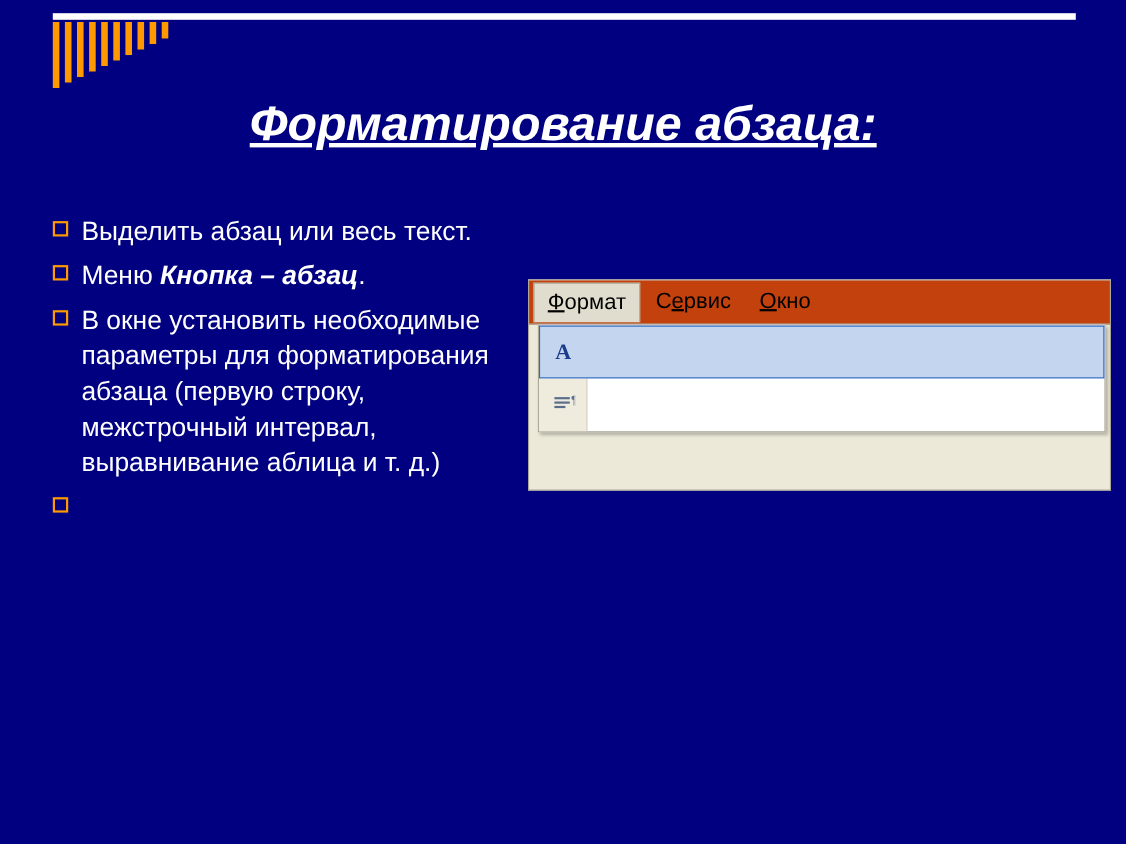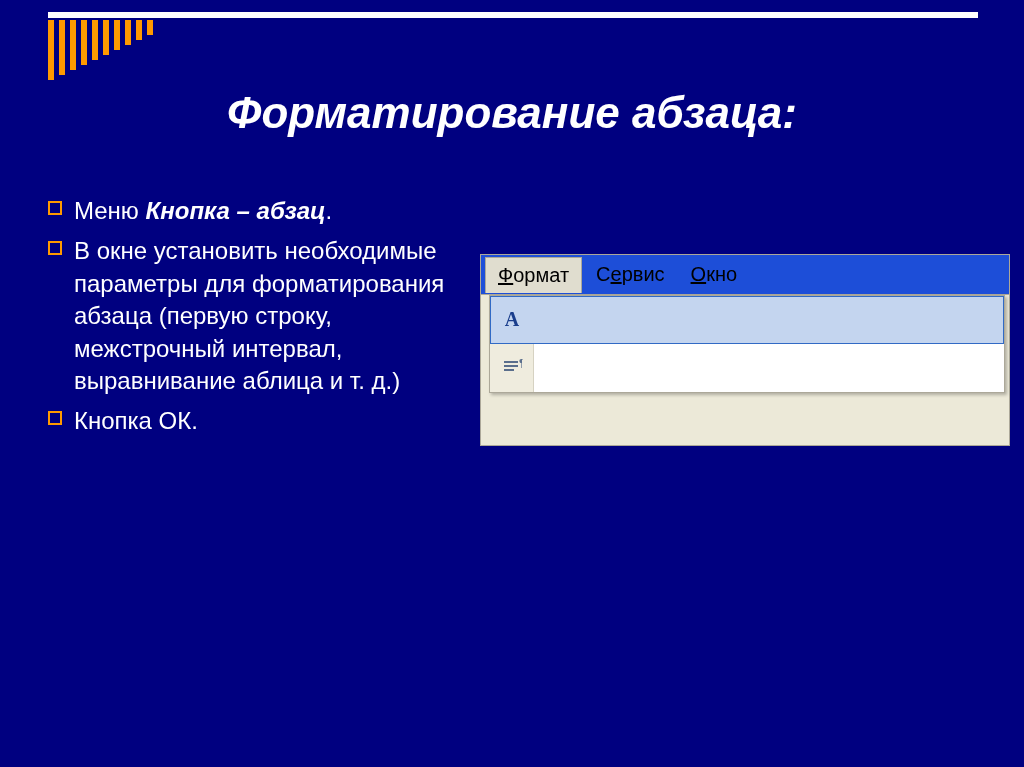--- a/index.html
+++ b/index.html
@@ -43,20 +43,21 @@
     position: absolute;
     top: 88px;
     left: 0;
     width: 1024px;
     text-align: center;
     font-size: 44px;
     font-weight: bold;
     font-style: italic;
     color: #fff;
     font-family: Arial, sans-serif;
+    text-decoration: underline;
   }
   .content {
     position: absolute;
     top: 195px;
     left: 48px;
     width: 420px;
   }
   .bullet-item {
     display: flex;
     align-items: flex-start;
@@ -85,21 +86,21 @@
     border: 1px solid #aca899;
     font-family: Tahoma, Arial, sans-serif;
     color: #000;
   }
   .menubar {
     display: flex;
     align-items: center;
     height: 40px;
     padding: 0 4px;
     gap: 2px;
-    background: #1d4ed8;
+    background: #c2410c;
     border-bottom: 1px solid #aca899;
     font-size: 20px;
   }
   .menubar .menu-label {
     padding: 6px 12px;
     cursor: default;
   }
   .menubar .menu-label.active {
     background: #e0ddcf;
     border: 1px solid #aca899;
@@ -164,31 +165,34 @@
     <div style="height:20px"></div>
     <div style="height:15px"></div>
   </div>
 </div>
 
 <h1 class="title">Форматирование абзаца:</h1>
 
 <div class="content">
   <div class="bullet-item">
     <div class="bullet-box"></div>
+    <div class="bullet-text"><span>Выделить абзац или весь текст.</span></div>
+  </div>
+  <div class="bullet-item">
+    <div class="bullet-box"></div>
     <div class="bullet-text">
       <span>Меню </span><span class="bold-italic">Кнопка – абзац</span><span>.</span>
     </div>
   </div>
   <div class="bullet-item">
     <div class="bullet-box"></div>
     <div class="bullet-text"><span>В окне установить необходимые параметры для форматирования абзаца (первую строку, межстрочный интервал, выравнивание аблица и т. д.)</span></div>
   </div>
   <div class="bullet-item">
     <div class="bullet-box"></div>
-    <div class="bullet-text"><span>Кнопка ОК.</span></div>
   </div>
 </div>
 
 <div class="menu-screenshot">
   <div class="menubar">
     <div class="menu-label active"><span><span class="accel">Ф</span>ормат</span></div>
     <div class="menu-label"><span>С<span class="accel">е</span>рвис</span></div>
     <div class="menu-label"><span><span class="accel">О</span>кно</span></div>
   </div>
   <div class="menu-spacer"></div>

